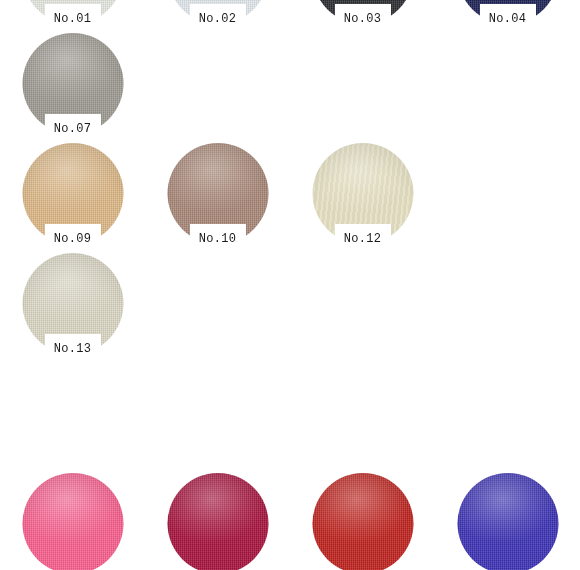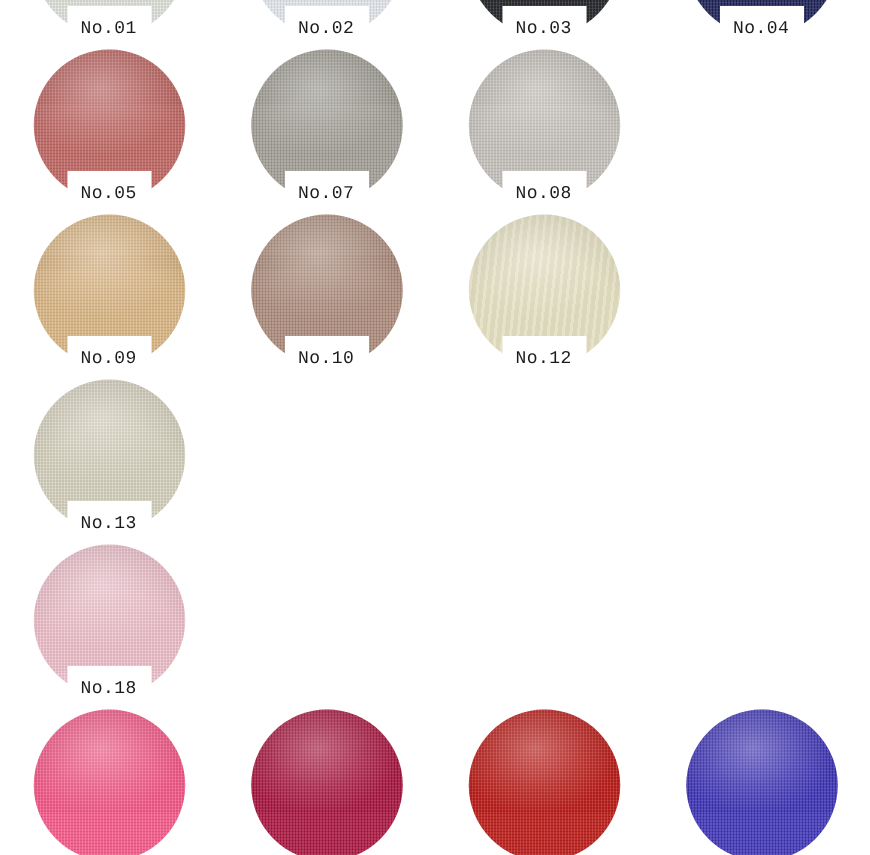--- a/index.html
+++ b/index.html
@@ -151,43 +151,27 @@
         <div class="disc" style="background-color: rgb(30, 35, 86);">
           <div class="weave"></div>
           <div class="shade"></div>
         </div>
         <div class="notch"></div>
         <div class="swatch-label">No.04</div>
       </div>
     </div>
     <div class="swatch-row">
       <div class="swatch-cell">
-        <div class="disc" style="background-color: rgb(194, 106, 102);">
-          <div class="weave"></div>
-          <div class="shade"></div>
-        </div>
-        <div class="notch"></div>
-        <div class="swatch-label">No.05</div>
-      </div>
-      <div class="swatch-cell">
         <div class="disc" style="background-color: rgb(158, 155, 146);">
           <div class="weave"></div>
           <div class="shade"></div>
         </div>
         <div class="notch"></div>
         <div class="swatch-label">No.07</div>
       </div>
-      <div class="swatch-cell">
-        <div class="disc" style="background-color: rgb(200, 196, 191);">
-          <div class="weave"></div>
-          <div class="shade"></div>
-        </div>
-        <div class="notch"></div>
-        <div class="swatch-label">No.08</div>
-      </div>
     </div>
     <div class="swatch-row">
       <div class="swatch-cell">
         <div class="disc" style="background-color: rgb(221, 184, 135);">
           <div class="weave"></div>
           <div class="shade"></div>
         </div>
         <div class="notch"></div>
         <div class="swatch-label">No.09</div>
       </div>
@@ -212,28 +196,20 @@
       <div class="swatch-cell">
         <div class="disc" style="background-color: rgb(220, 216, 197);">
           <div class="weave"></div>
           <div class="shade"></div>
         </div>
         <div class="notch"></div>
         <div class="swatch-label">No.13</div>
       </div>
     </div>
     <div class="swatch-row">
-      <div class="swatch-cell">
-        <div class="disc" style="background-color: rgb(244, 198, 210);">
-          <div class="weave"></div>
-          <div class="shade"></div>
-        </div>
-        <div class="notch"></div>
-        <div class="swatch-label">No.18</div>
-      </div>
     </div>
     <div class="swatch-row clipped-bottom">
       <div class="swatch-cell">
         <div class="disc" style="background-color: rgb(250, 95, 142);">
           <div class="weave"></div>
           <div class="shade"></div>
         </div>
       </div>
       <div class="swatch-cell">
         <div class="disc" style="background-color: rgb(168, 18, 61);">

